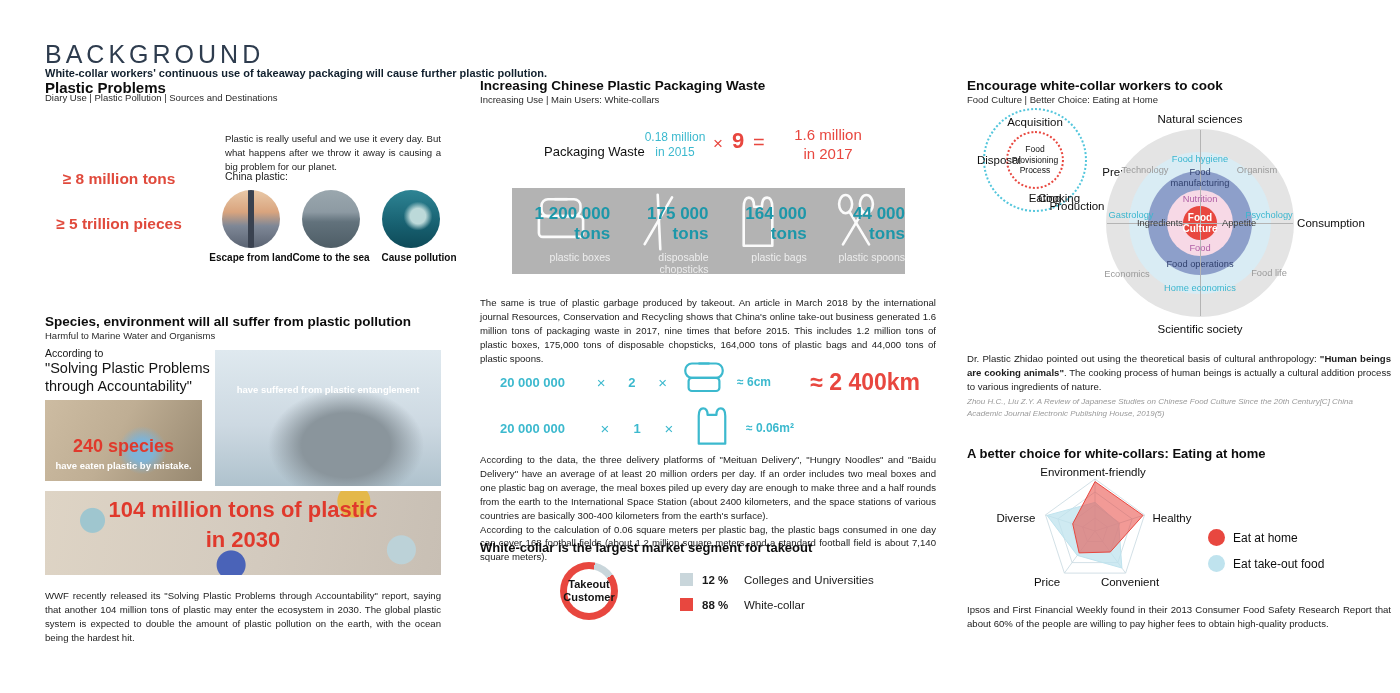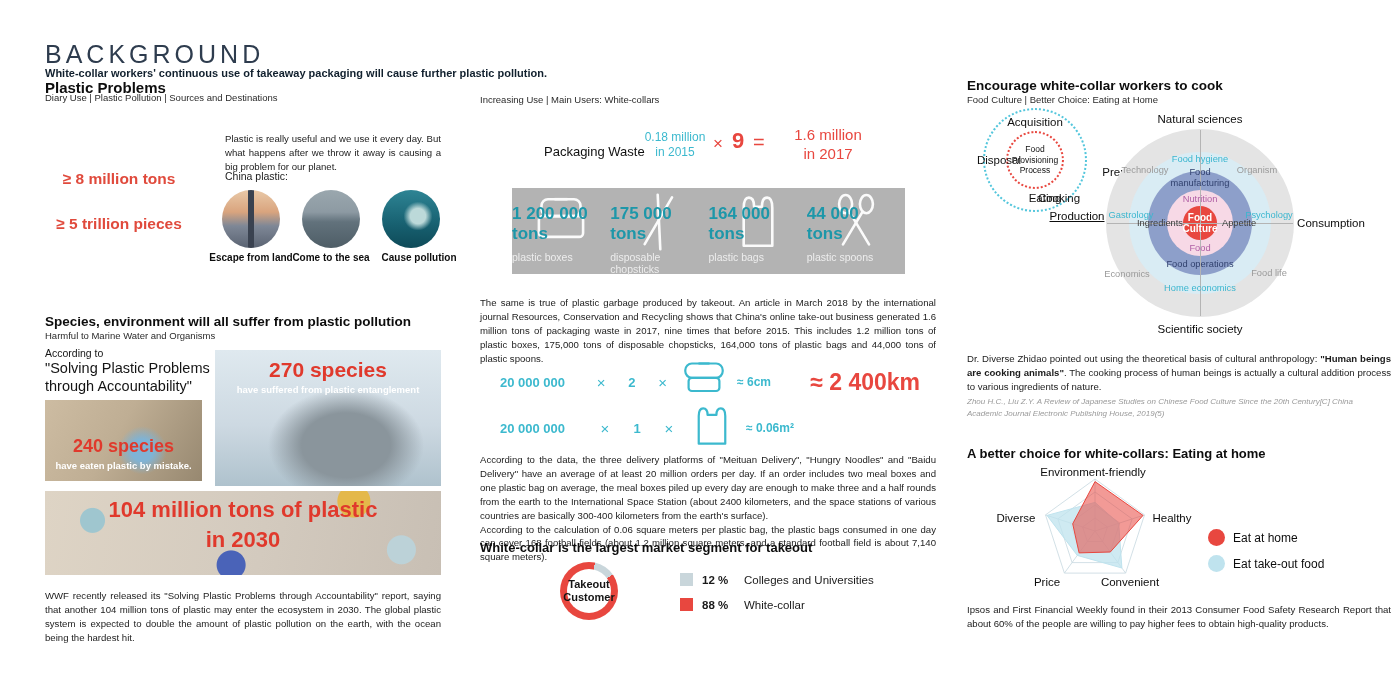--- a/index.html
+++ b/index.html
@@ -44,21 +44,21 @@
       radial-gradient(circle at 90% 70%,#bcd2d8 0px,#bcd2d8 14px,rgba(188,210,216,0) 15px),
       linear-gradient(100deg,#ded4c5 0%,#d3cabe 55%,#c8bfb4 100%);
       text-align:center;}
   .banner-line{font-size:22px;font-weight:bold;color:#e0392c;line-height:1.35;}
   
   .cyan{color:#3cb9ce;}
   .red{color:#e8473f;}
   .f-label{font-size:13px;color:#101010;}
   .f-block{text-align:center;line-height:1.25;}
   .graybox{background:#b3b3b3;display:flex;}
-  .w-item{flex:1;position:relative;text-align:left;}
+  .w-item{flex:1;position:relative;text-align:right;}
   .w-icon{position:absolute;left:50%;top:4px;transform:translateX(-50%);opacity:.95;}
   .w-num{position:relative;font-size:17px;font-weight:bold;color:#1d97a9;line-height:1.15;margin-top:16px;}
   .w-label{position:relative;font-size:10.5px;color:#ededed;margin-top:8px;}
   .eqrow{position:absolute;display:flex;align-items:center;width:420px;left:20px;}
   .eq-base{font-size:13px;font-weight:bold;width:88px;}
   .eq-x{font-size:15px;width:34px;text-align:center;}
   .eq-f{font-size:13px;font-weight:bold;width:30px;text-align:center;}
   .eq-ic{width:52px;text-align:center;}
   .eq-approx{font-size:12px;font-weight:bold;width:76px;margin-left:8px;}
   .eq-res{font-size:23px;font-weight:bold;margin-left:auto;white-space:nowrap;}
@@ -116,33 +116,33 @@
     <div class="abs" style="left:0;top:307px;width:168px;">
       <span class="acc-small" style="display:block;">According to</span>
       <span class="acc-big">"Solving Plastic Problems through Accountability"</span><span class="acc-small"> report,</span>
     </div>
 
     <div class="abs img-block img-turtle" style="left:0;top:360px;width:157px;height:81px;">
       <div class="ov-stat" style="top:36px;font-size:18px;">240 species</div>
       <div class="ov-cap" style="top:60px;">have eaten plastic by mistake.</div>
     </div>
     <div class="abs img-block img-bird" style="left:170px;top:310px;width:226px;height:136px;">
-      <div class="ov-stat" style="top:8px;font-size:21px;">270 species</div>
       <div class="ov-cap" style="top:34px;">have suffered from plastic entanglement</div>
     </div>
 
     <div class="abs banner" style="left:0;top:451px;width:396px;height:84px;padding-top:0;">
       <div class="banner-line" style="margin-top:4px;">104 million tons of plastic</div>
       <div class="banner-line">in 2030</div>
     </div>
 
     <div class="abs para" style="left:0;top:549px;width:396px;">WWF recently released its "Solving Plastic Problems through Accountability" report, saying that another 104 million tons of plastic may enter the ecosystem in 2030. The global plastic system is expected to double the amount of plastic pollution on the earth, with the ocean being the hardest hit.</div>
   </div>
 
   <div class="col" style="left:480px;top:78px;width:456px;height:580px;">
+    <div class="abs sec-title" style="left:0;top:0;">Increasing Chinese Plastic Packaging Waste</div>
     <div class="abs sec-sub" style="left:0;top:16px;">Increasing Use | Main Users: White-collars</div>
 
     <div class="abs f-label" style="left:64px;top:66px;">Packaging Waste</div>
     <div class="abs f-block cyan" style="left:160px;top:52px;width:70px;font-size:12px;">
       <div>0.18 million</div>
       <div>in 2015</div>
     </div>
     <div class="abs red" style="left:233px;top:56px;font-size:17px;">×</div>
     <div class="abs red" style="left:252px;top:50px;font-size:22px;font-weight:bold;">9</div>
     <div class="abs red" style="left:273px;top:53px;font-size:20px;">=</div>
@@ -272,21 +272,21 @@
       <div class="ring" style="left:1px;top:1px;width:188px;height:188px;background:#e4e4e4;"></div>
       <div class="ring" style="left:24px;top:24px;width:142px;height:142px;background:#d9ecf4;"></div>
       <div class="ring" style="left:43px;top:43px;width:104px;height:104px;background:#8d9fca;"></div>
       <div class="ring" style="left:62px;top:62px;width:66px;height:66px;background:#f7d9e6;"></div>
       <div class="ring" style="left:78px;top:78px;width:34px;height:34px;background:#e8473f;"></div>
       <div class="abs" style="left:2px;top:95px;width:186px;height:1px;background:#b4b4b4;"></div>
       <div class="abs" style="left:95px;top:2px;width:1px;height:186px;background:#b4b4b4;"></div>
 
       <div class="wh-axis" style="left:95px;top:-9px;">Natural sciences</div>
       <div class="wh-axis" style="left:95px;top:201px;">Scientific society</div>
-      <div class="wh-axis" style="left:-28px;top:88px;text-decoration:underline;">Production</div>
+      <div class="wh-axis" style="left:-28px;top:78px;">Production</div>
       <div class="wh-axis" style="left:226px;top:95px;">Consumption</div>
 
       <div class="wh-lab" style="left:40px;top:42px;color:#9a9a9a;">Technology</div>
       <div class="wh-lab" style="left:152px;top:42px;color:#9a9a9a;">Organism</div>
       <div class="wh-lab" style="left:22px;top:146px;color:#9a9a9a;">Economics</div>
       <div class="wh-lab" style="left:164px;top:145px;color:#9a9a9a;">Food life</div>
 
       <div class="wh-lab" style="left:95px;top:31px;color:#3bb6cf;">Food hygiene</div>
       <div class="wh-lab" style="left:95px;top:160px;color:#3bb6cf;">Home economics</div>
       <div class="wh-lab" style="left:26px;top:87px;color:#3bb6cf;">Gastrology</div>
@@ -296,21 +296,21 @@
       <div class="wh-lab" style="left:95px;top:136px;color:#31416e;">Food operations</div>
 
       <div class="wh-lab" style="left:95px;top:71px;color:#b05fa5;">Nutrition</div>
       <div class="wh-lab" style="left:95px;top:120px;color:#b05fa5;">Food</div>
       <div class="wh-lab" style="left:55px;top:95px;color:#3c3c3c;">Ingredients</div>
       <div class="wh-lab" style="left:134px;top:95px;color:#3c3c3c;">Appetite</div>
 
       <div class="wh-lab" style="left:95px;top:95px;color:#fff;font-weight:bold;font-size:10px;white-space:normal;width:40px;text-align:center;line-height:1.1;">Food Culture</div>
     </div>
 
-    <div class="abs para" style="left:0;top:274px;width:424px;"><span>Dr. Diverse Zhidao pointed out using the theoretical basis of cultural anthropology: </span><b>"Human beings are cooking animals"</b><span>. The cooking process of human beings is actually a cultural addition process to various ingredients of nature.</span></div>
+    <div class="abs para" style="left:0;top:274px;width:424px;"><span>Dr. Plastic Zhidao pointed out using the theoretical basis of cultural anthropology: </span><b>"Human beings are cooking animals"</b><span>. The cooking process of human beings is actually a cultural addition process to various ingredients of nature.</span></div>
 
     <div class="abs cite" style="left:0;top:318px;width:416px;">Zhou H.C., Liu Z.Y. A Review of Japanese Studies on Chinese Food Culture Since the 20th Century[C] China Academic Journal Electronic Publishing House, 2019(5)</div>
 
     <div class="abs sec-title" style="left:0;top:368px;font-size:13px;">A better choice for white-collars: Eating at home</div>
 
     <svg id="radar-svg" class="abs" style="left:48px;top:393px;" width="160" height="120" viewBox="0 0 160 120">
         <polygon points="80.0,8.0 129.5,43.9 110.6,102.1 49.4,102.1 30.5,43.9" fill="none" stroke="#c6d8e0" stroke-width="0.8"></polygon>
         <polygon points="80.0,21.0 117.1,47.9 102.9,91.6 57.1,91.6 42.9,47.9" fill="none" stroke="#c6d8e0" stroke-width="0.8"></polygon>
         <polygon points="80.0,34.0 104.7,52.0 95.3,81.0 64.7,81.0 55.3,52.0" fill="none" stroke="#c6d8e0" stroke-width="0.8"></polygon>
         <polygon points="80.0,47.0 92.4,56.0 87.6,70.5 72.4,70.5 67.6,56.0" fill="none" stroke="#c6d8e0" stroke-width="0.8"></polygon>

